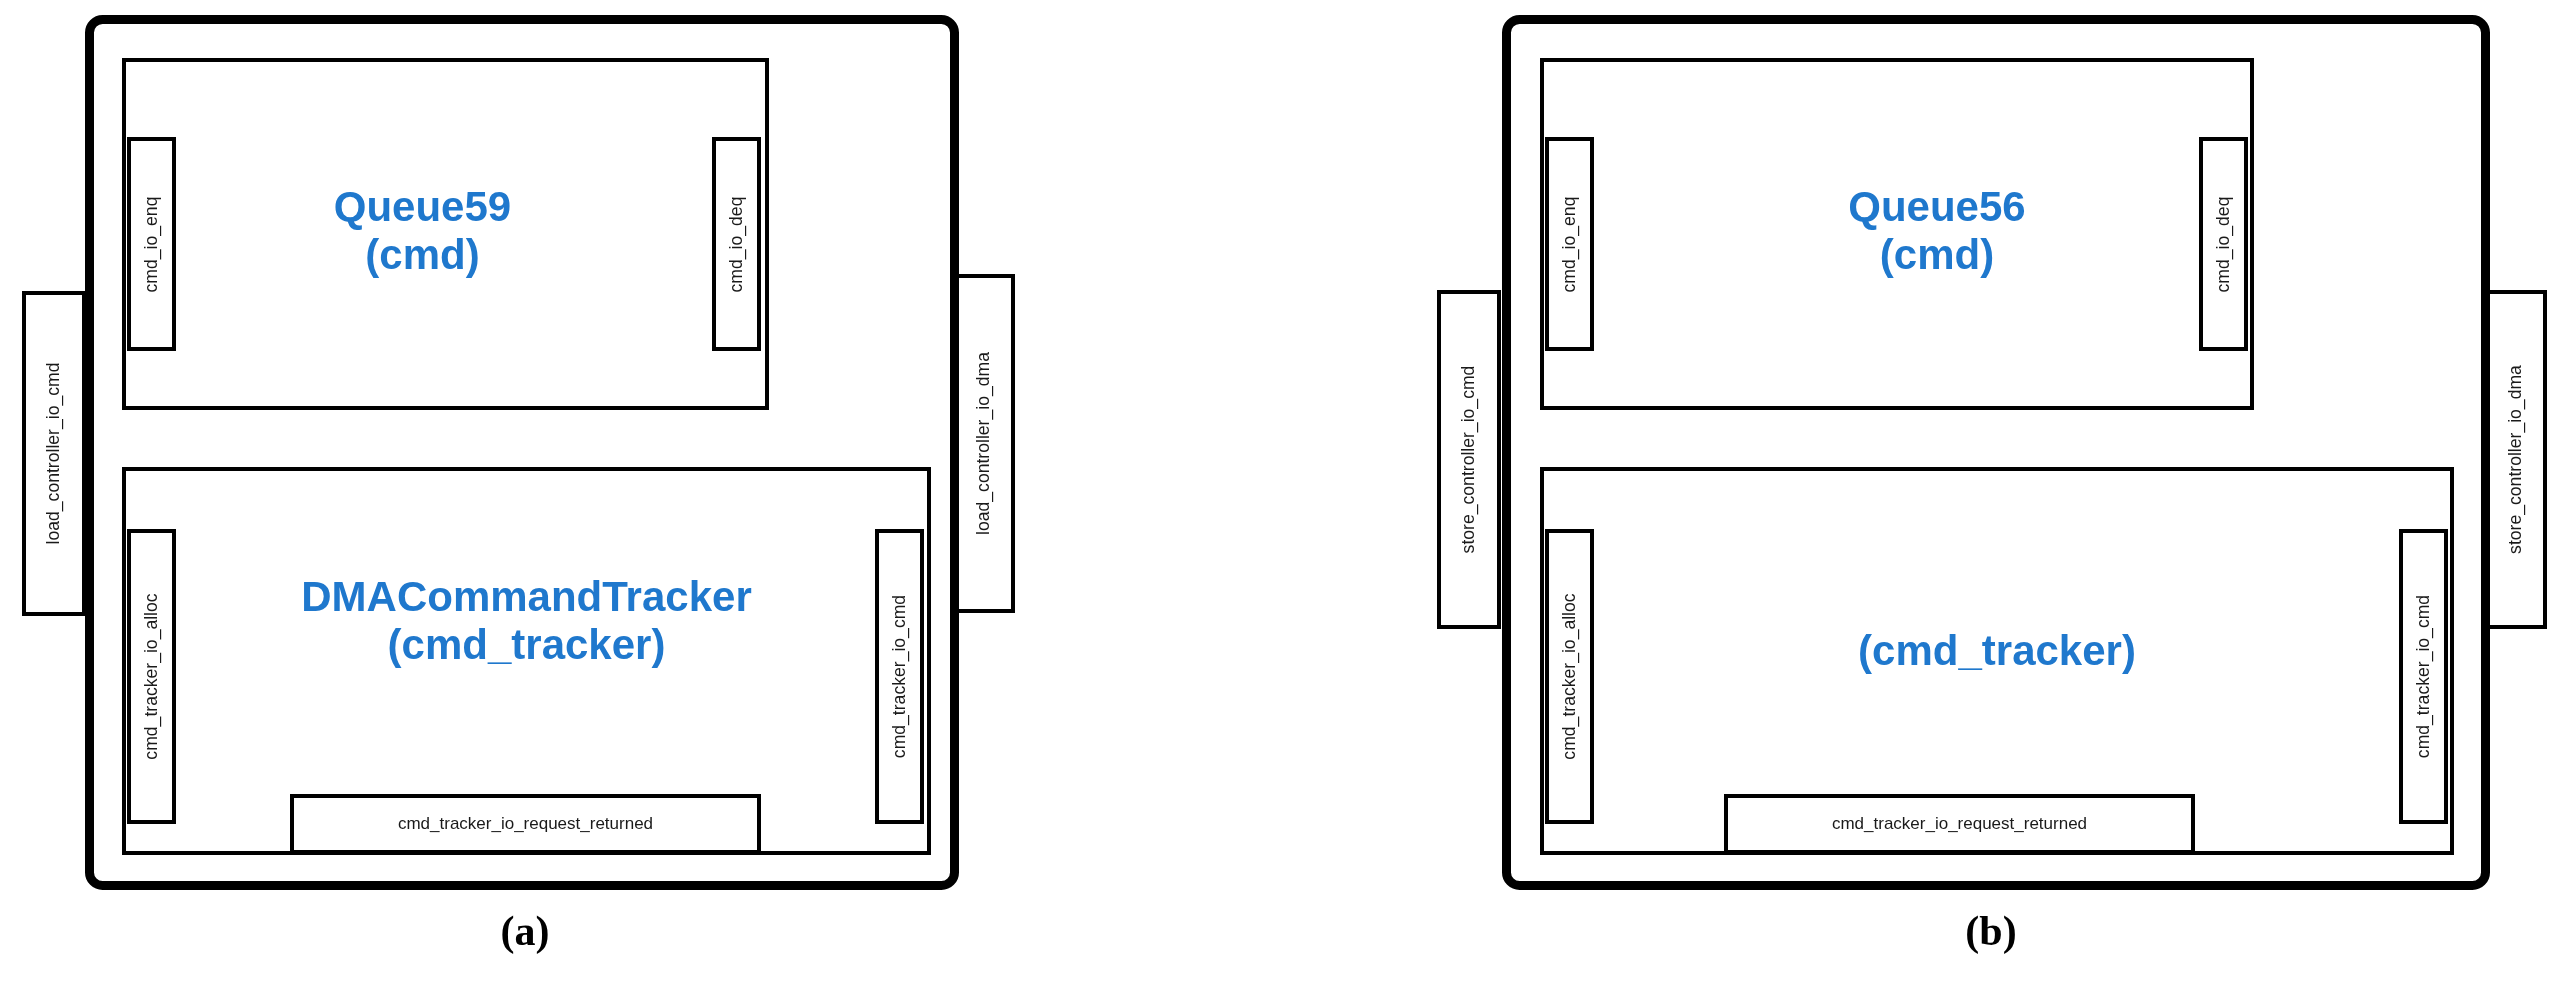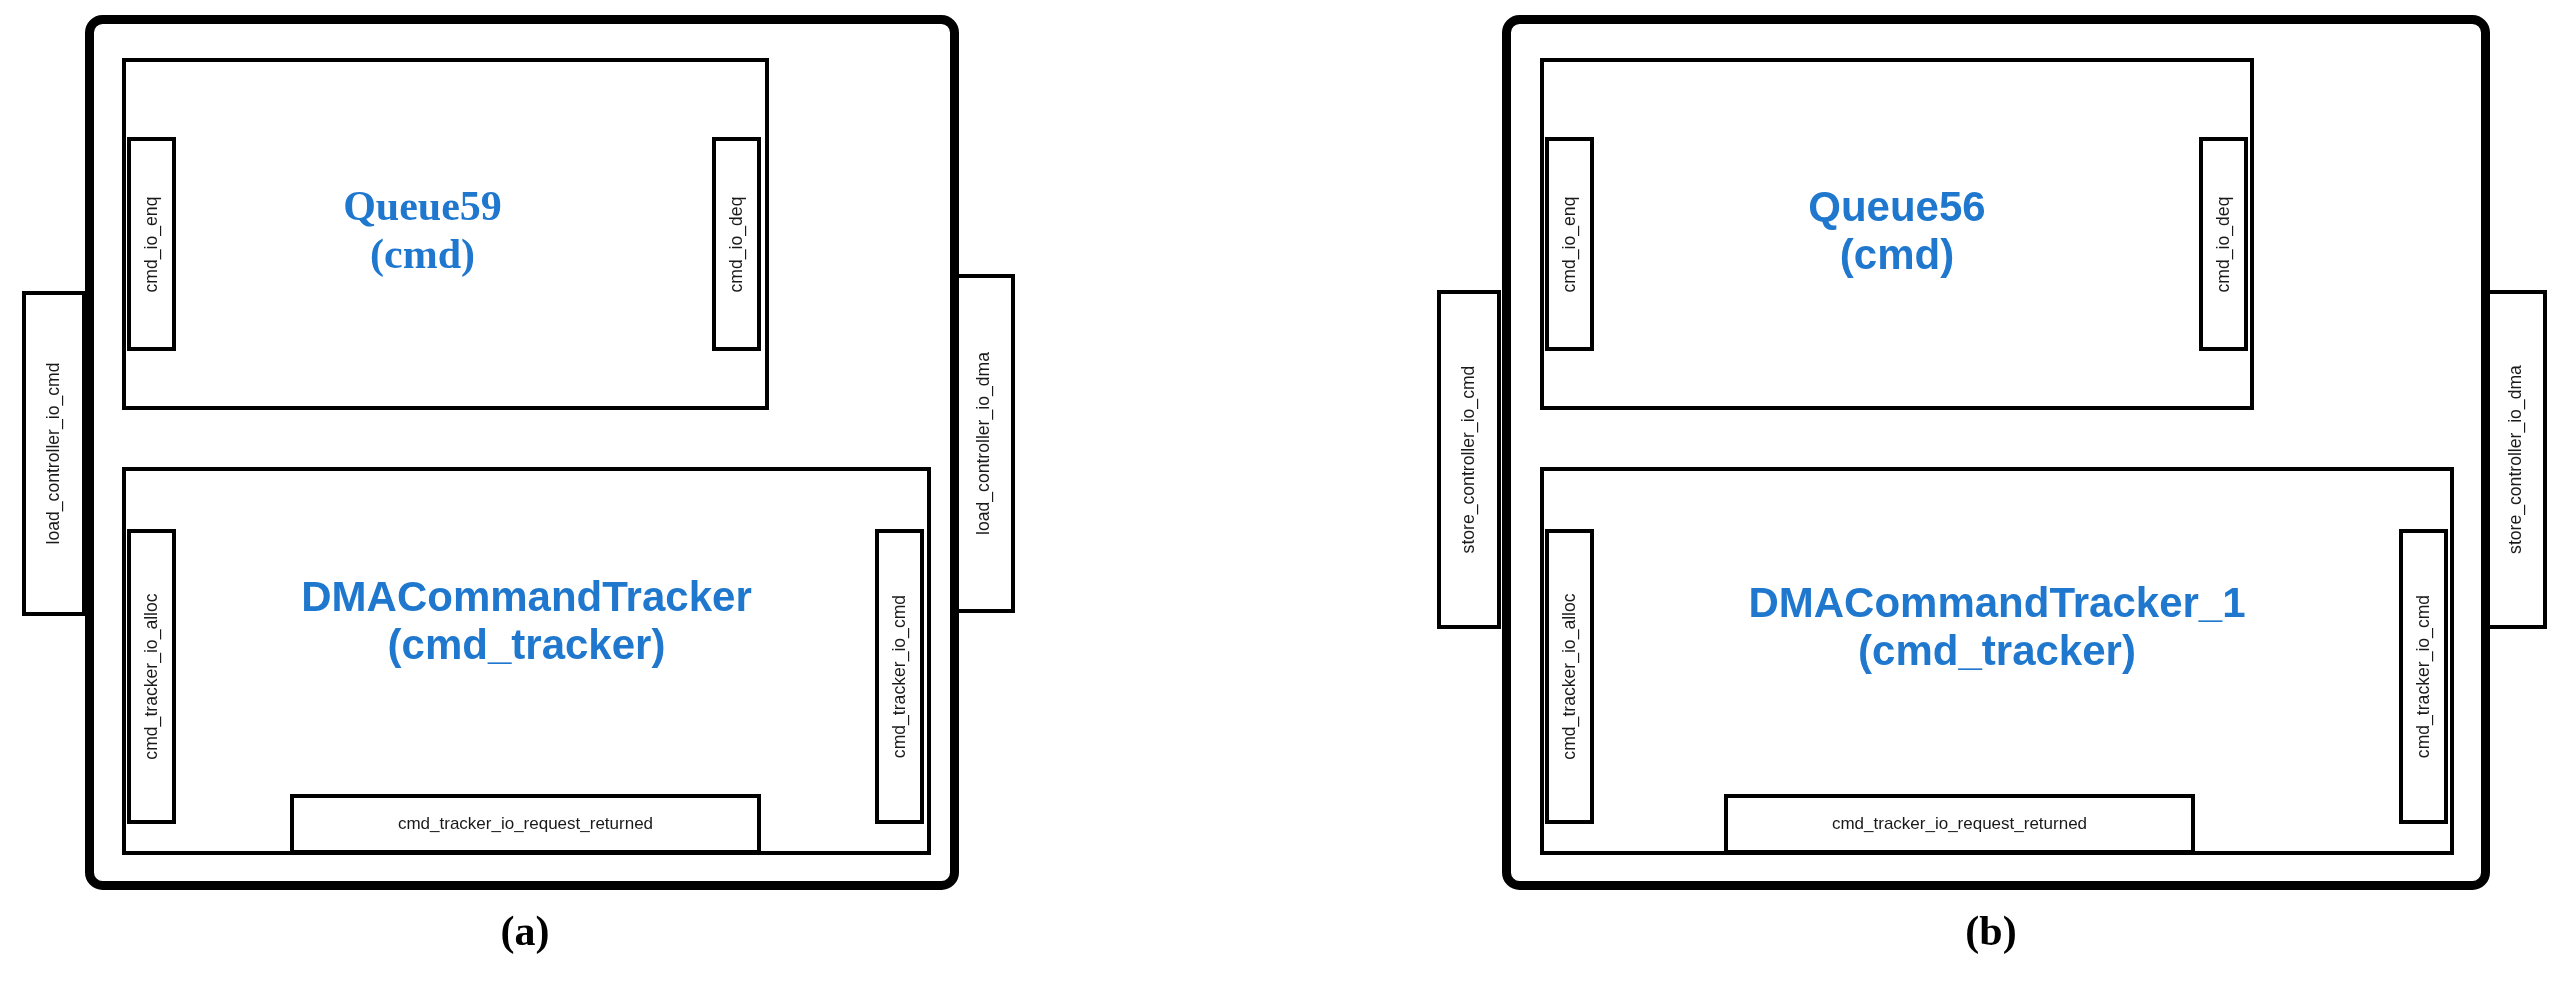--- a/index.html
+++ b/index.html
@@ -99,21 +99,21 @@
     <span class="port-label">load_controller_io_cmd</span>
   </div>
 
   <div class="port port-v port-ext" style="left:951px; top:274px; width:64px; height:339px;">
     <span class="port-label">load_controller_io_dma</span>
   </div>
 
   <div class="module-outer" style="left:85px; top:15px; width:874px; height:875px;"></div>
 
   <div class="submodule" style="left:122px; top:58px; width:647px; height:352px;"></div>
-  <div class="submodule-title title-queue" style="left:122px; top:183px; width:601px;font-family:Liberation Serif, serif;"><span>Queue59</span><br><span>(cmd)</span></div>
+  <div class="submodule-title title-queue" style="left:122px; top:183px; width:601px;"><span>Queue59</span><br><span>(cmd)</span></div>
 
   <div class="port port-v" style="left:127px; top:137px; width:49px; height:214px;">
     <span class="port-label">cmd_io_enq</span>
   </div>
   <div class="port port-v" style="left:712px; top:137px; width:49px; height:214px;">
     <span class="port-label">cmd_io_deq</span>
   </div>
 
   <div class="submodule" style="left:122px; top:467px; width:809px; height:388px;"></div>
   <div class="submodule-title title-tracker" style="left:122px; top:573px; width:809px;"><span>DMACommandTracker</span><br><span>(cmd_tracker)</span></div>
@@ -134,31 +134,31 @@
     <span class="port-label">store_controller_io_cmd</span>
   </div>
 
   <div class="port port-v port-ext" style="left:2483px; top:290px; width:64px; height:339px;">
     <span class="port-label">store_controller_io_dma</span>
   </div>
 
   <div class="module-outer" style="left:1502px; top:15px; width:988px; height:875px;"></div>
 
   <div class="submodule" style="left:1540px; top:58px; width:714px; height:352px;"></div>
-  <div class="submodule-title title-queue" style="left:1540px; top:183px; width:714px;"><span>Queue56</span><br><span>(cmd)</span></div>
+  <div class="submodule-title title-queue" style="left:1540px; top:183px; width:714px;padding-left:40px;"><span>Queue56</span><br><span>(cmd)</span></div>
 
   <div class="port port-v" style="left:1545px; top:137px; width:49px; height:214px;">
     <span class="port-label">cmd_io_enq</span>
   </div>
   <div class="port port-v" style="left:2199px; top:137px; width:49px; height:214px;">
     <span class="port-label">cmd_io_deq</span>
   </div>
 
   <div class="submodule" style="left:1540px; top:467px; width:914px; height:388px;"></div>
-  <div class="submodule-title title-tracker" style="left:1540px; top:579px; width:914px;"><span>DMACommandTracker_1</span><br><span>(cmd_tracker)</span></div>
+  <div class="submodule-title title-tracker" style="left:1540px; top:579px; width:914px;"><br><span>(cmd_tracker)</span></div>
 
   <div class="port port-v" style="left:1545px; top:529px; width:49px; height:295px;">
     <span class="port-label">cmd_tracker_io_alloc</span>
   </div>
   <div class="port port-v" style="left:2399px; top:529px; width:49px; height:295px;">
     <span class="port-label">cmd_tracker_io_cmd</span>
   </div>
   <div class="port port-h" style="left:1724px; top:794px; width:471px; height:60px;">
     <span class="port-label">cmd_tracker_io_request_returned</span>
   </div>

